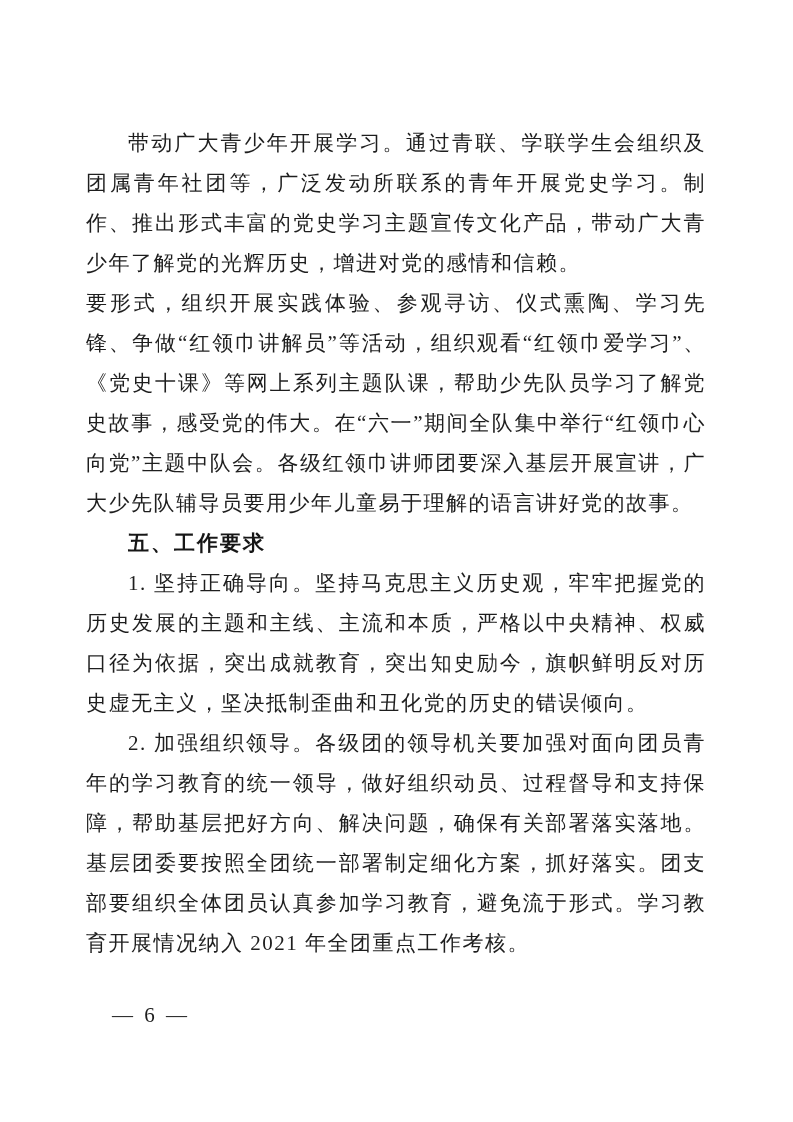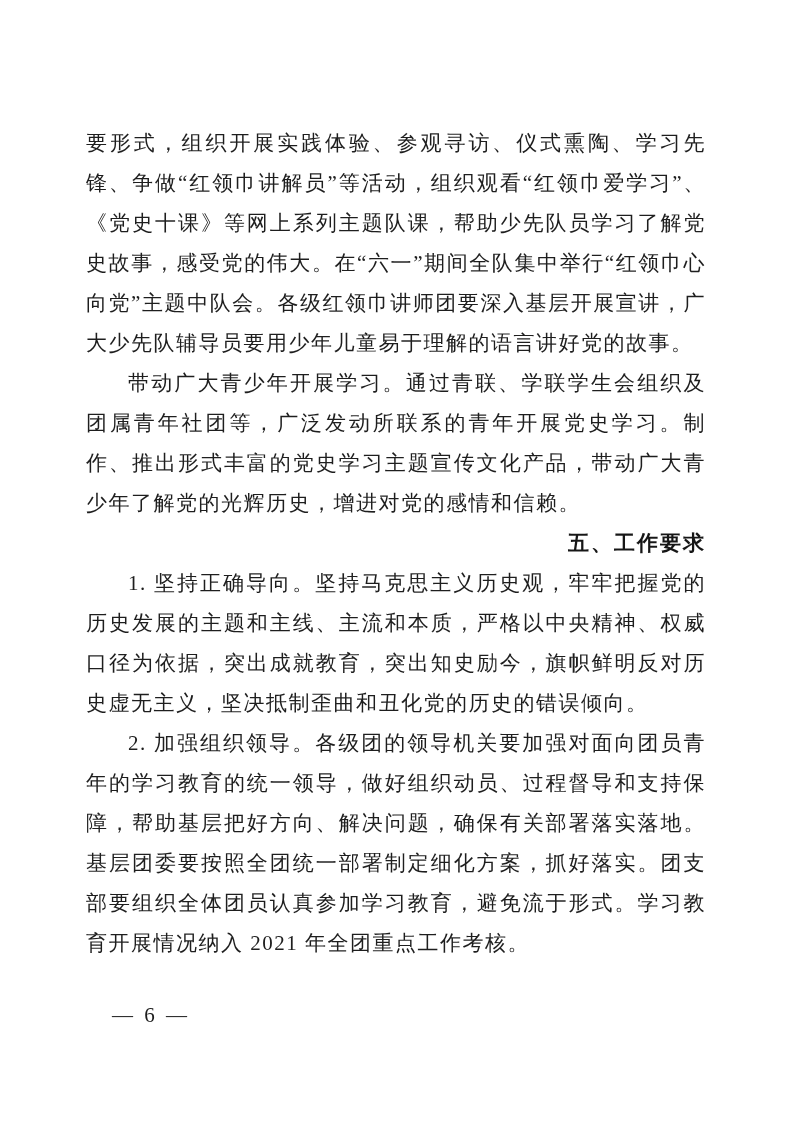--- a/index.html
+++ b/index.html
@@ -35,41 +35,40 @@
   }
   .section-heading {
     margin: 0;
     font-family: "Liberation Sans", "DejaVu Sans", sans-serif;
     font-weight: 700;
     font-size: 21px;
     line-height: 40px;
     text-indent: 2em;
     letter-spacing: 2px;
     color: #161616;
-    text-align: right;
   }
   .page-number {
     position: absolute;
     left: 112px;
     top: 1000px;
     font-size: 21px;
     line-height: 30px;
     letter-spacing: 3px;
     color: #1e1e1e;
   }
 </style>
 </head>
 <body>
 
 <div class="page">
   <div class="content">
 
+    <p class="para indent">带动广大青少年开展学习。通过青联、学联学生会组织及团属青年社团等，广泛发动所联系的青年开展党史学习。制作、推出形式丰富的党史学习主题宣传文化产品，带动广大青少年了解党的光辉历史，增进对党的感情和信赖。</p>
+
     <p class="para">要形式，组织开展实践体验、参观寻访、仪式熏陶、学习先锋、争做“红领巾讲解员”等活动，组织观看“红领巾爱学习”、《党史十课》等网上系列主题队课，帮助少先队员学习了解党史故事，感受党的伟大。在“六一”期间全队集中举行“红领巾心向党”主题中队会。各级红领巾讲师团要深入基层开展宣讲，广大少先队辅导员要用少年儿童易于理解的语言讲好党的故事。</p>
-
-    <p class="para indent">带动广大青少年开展学习。通过青联、学联学生会组织及团属青年社团等，广泛发动所联系的青年开展党史学习。制作、推出形式丰富的党史学习主题宣传文化产品，带动广大青少年了解党的光辉历史，增进对党的感情和信赖。</p>
 
     <h2 class="section-heading">五、工作要求</h2>
 
     <p class="para indent">1. 坚持正确导向。坚持马克思主义历史观，牢牢把握党的历史发展的主题和主线、主流和本质，严格以中央精神、权威口径为依据，突出成就教育，突出知史励今，旗帜鲜明反对历史虚无主义，坚决抵制歪曲和丑化党的历史的错误倾向。</p>
 
     <p class="para indent">2. 加强组织领导。各级团的领导机关要加强对面向团员青年的学习教育的统一领导，做好组织动员、过程督导和支持保障，帮助基层把好方向、解决问题，确保有关部署落实落地。基层团委要按照全团统一部署制定细化方案，抓好落实。团支部要组织全体团员认真参加学习教育，避免流于形式。学习教育开展情况纳入 2021 年全团重点工作考核。</p>
 
 
   </div>
 

